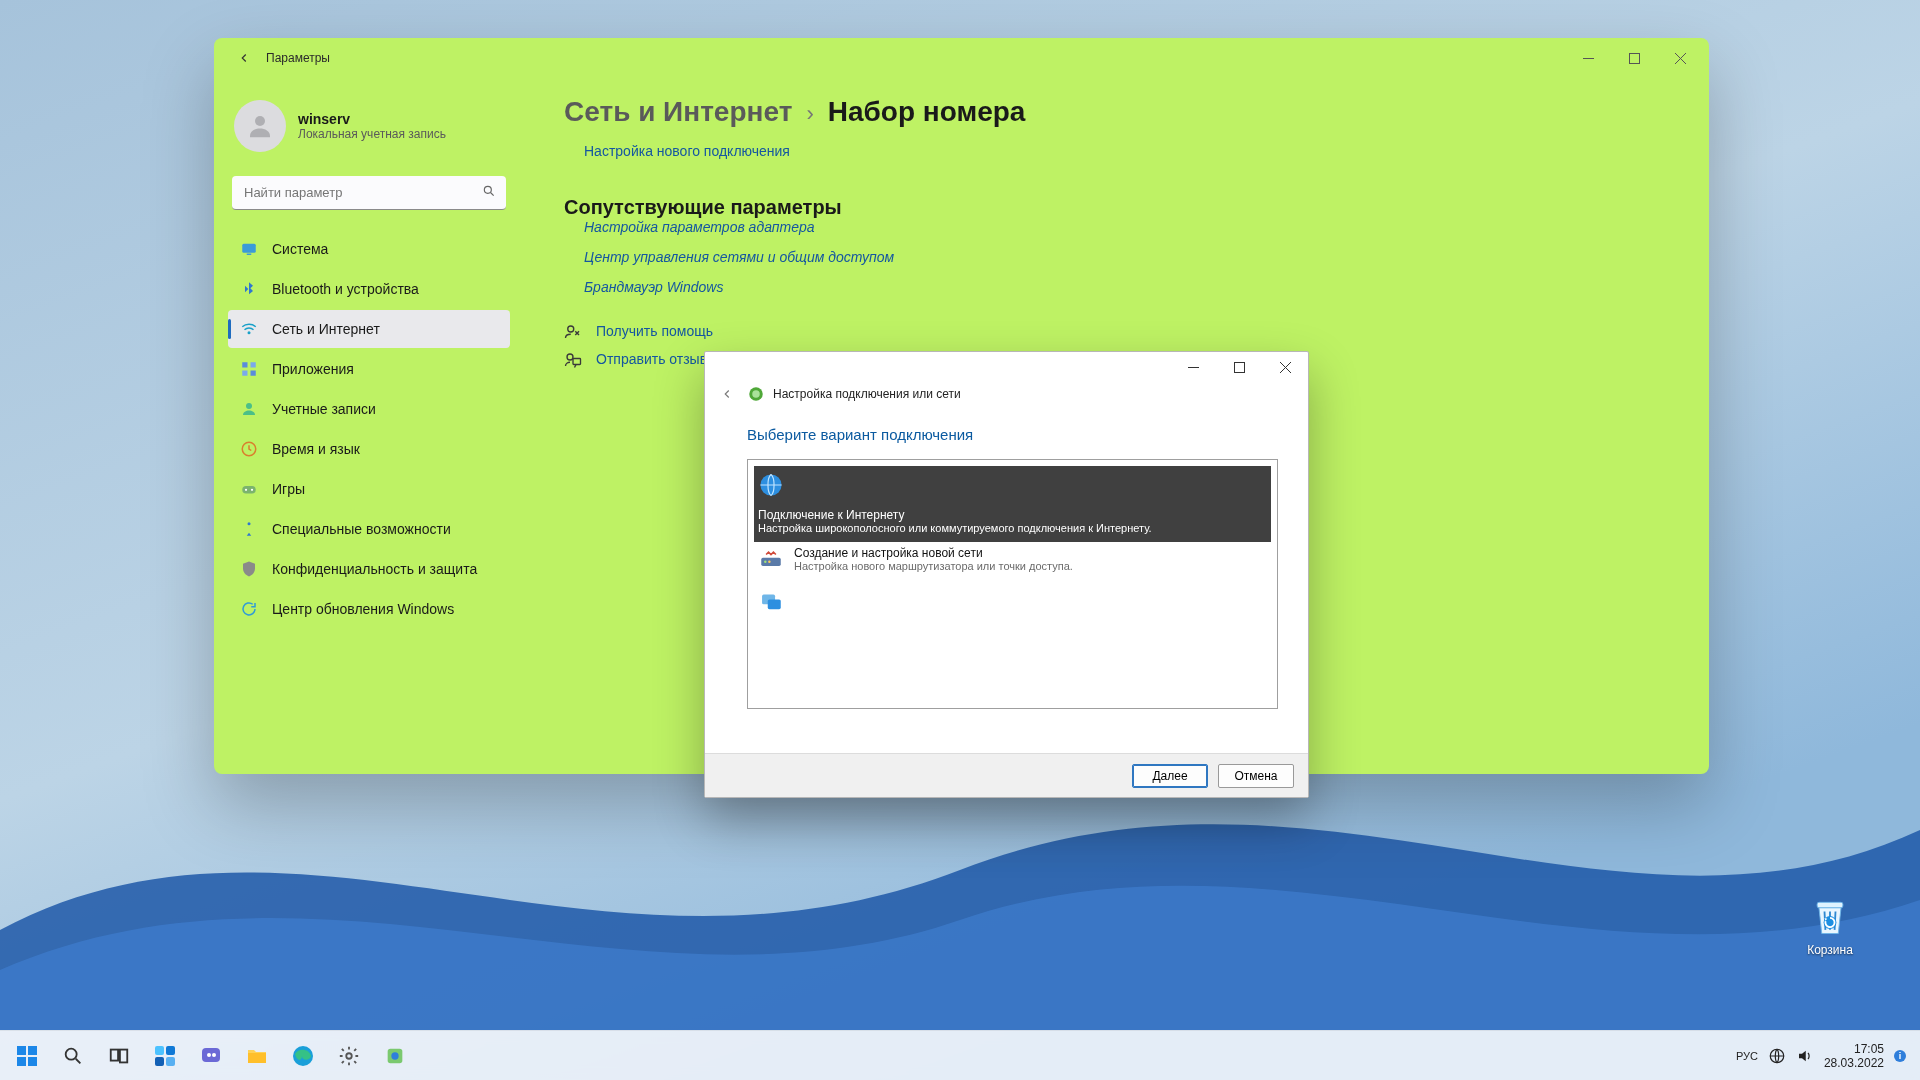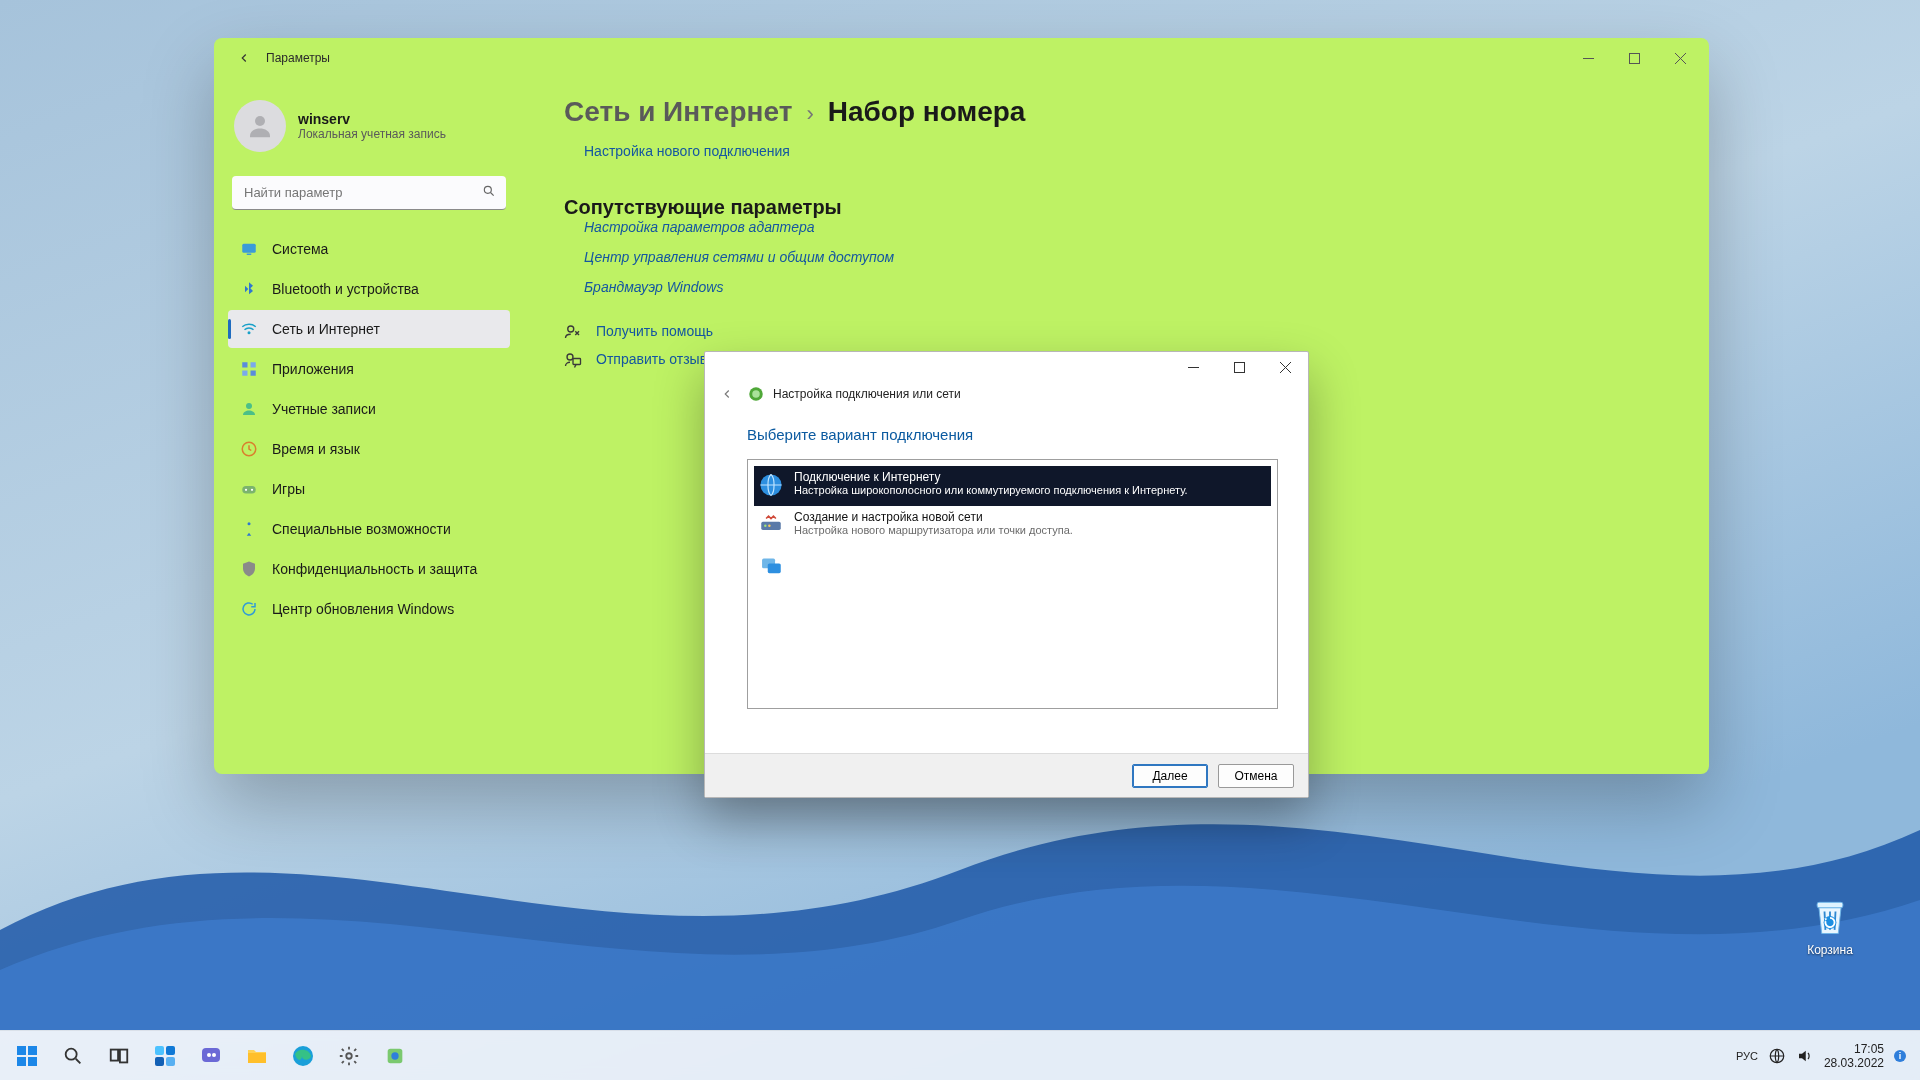--- a/index.html
+++ b/index.html
@@ -79,21 +79,21 @@
   .wiz-header .title{ font-size:12px; color:#222;text-align:center; }
   .wiz-content{ flex:1; padding: 14px 30px 12px 42px; }
   .wiz-content .heading{ color:#0b5aa0; font-size:15px; margin-bottom:16px; }
   .opt-list{
     border:1px solid #9f9f9f; height:250px; padding:6px; overflow:auto;
   }
   .opt{ display:flex; gap:10px; padding:4px 6px 8px 4px; cursor:pointer; align-items:flex-start; }
   .opt .oico{ width:26px; height:26px; flex-shrink:0; margin-top:2px; }
   .opt .t1{ font-size:12px; color:#111; }
   .opt .t2{ font-size:11px; color:#6b6b6b; }
-  .opt.selected{ background:#0f172a; }
+  .opt.selected{ background:#404040;flex-direction:column; }
   .opt.selected .t1, .opt.selected .t2{ color:#fff; }
   .wiz-footer{
     height:44px; background:#f0f0f0; border-top:1px solid #dcdcdc;
     display:flex; align-items:center; justify-content:flex-end; gap:10px; padding:0 14px;
   }
   .btn{
     min-width:76px; height:24px; padding:0 12px; font-size:12px;
     background:#fdfdfd; border:1px solid #999; border-radius:2px; cursor:pointer;
   }
   .btn.primary{ border-color:#2f77c1; box-shadow:0 0 0 1px #2f77c1 inset; }

